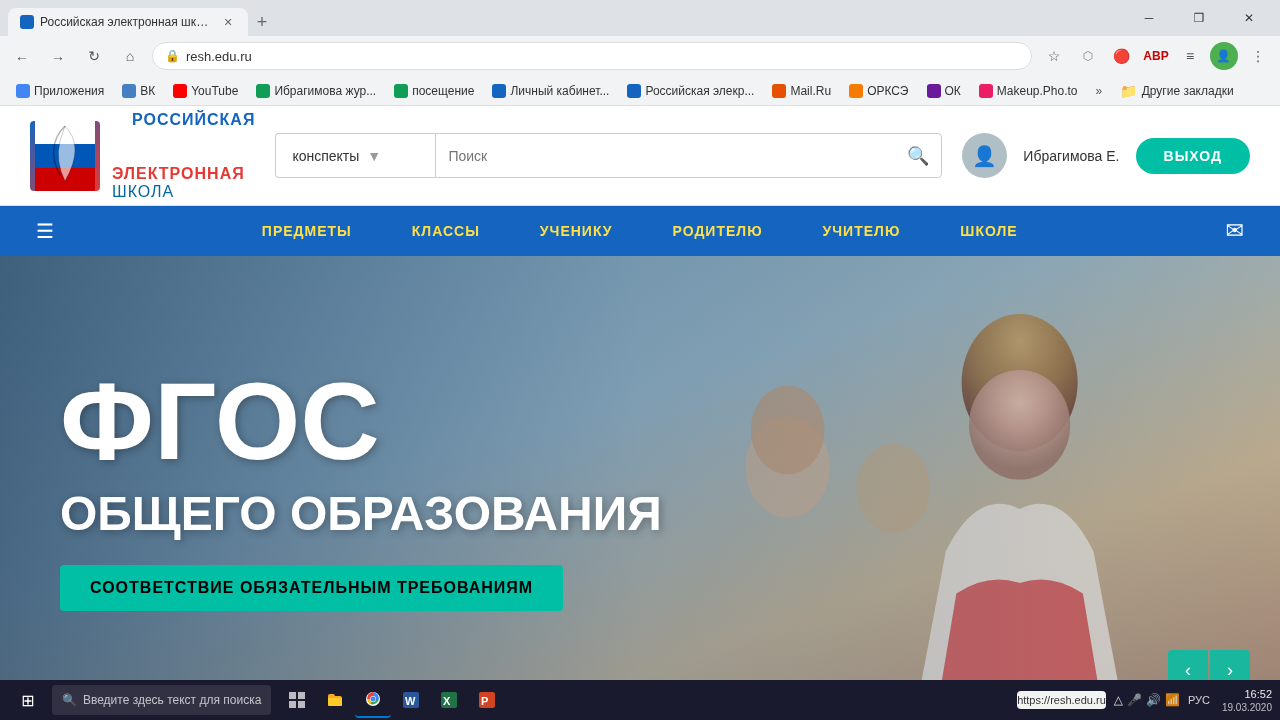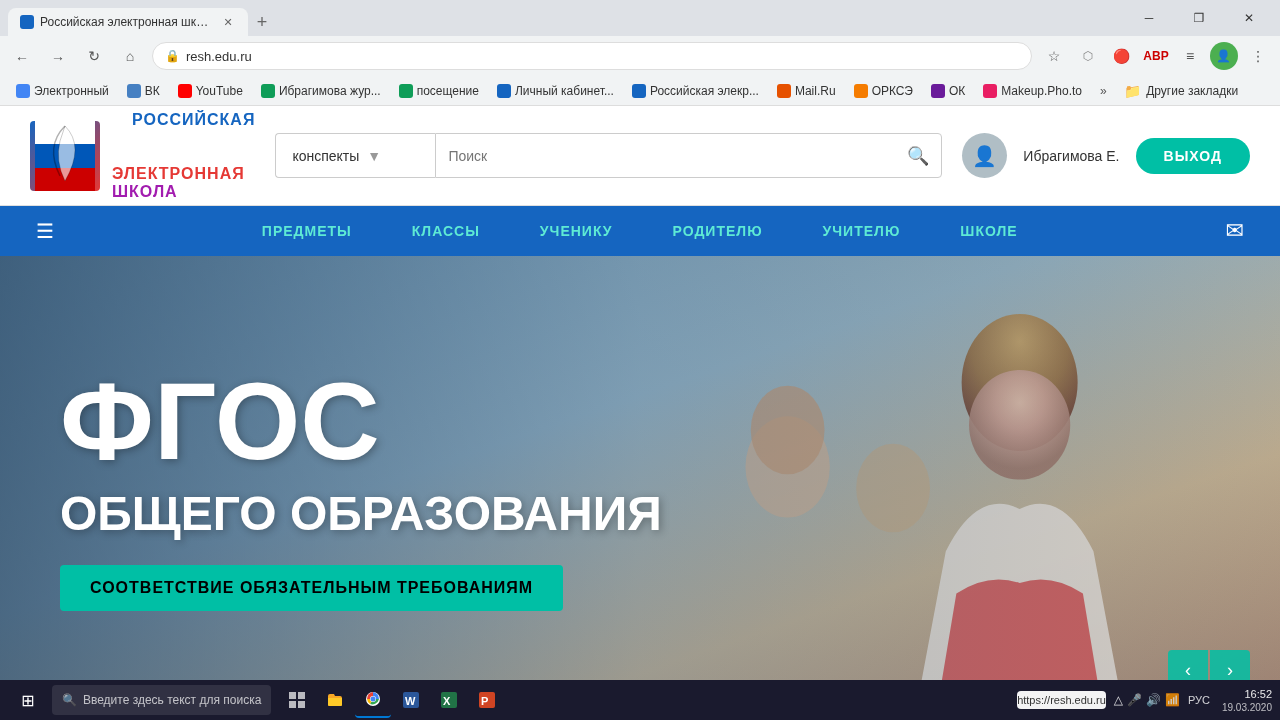--- a/index.html
+++ b/index.html
@@ -95,21 +95,21 @@
     .site-logo { display: flex; align-items: center; gap: 12px; flex-shrink: 0; }
     .logo-img {
       width: 70px; height: 70px;
       background: linear-gradient(135deg, #1565c0 0%, #e53935 100%);
       border-radius: 4px; display: flex; align-items: center; justify-content: center;
       font-size: 24px; color: white; font-weight: bold; position: relative; overflow: hidden;
     }
     .logo-text { display: flex; flex-direction: column; }
     .logo-text-line1 { font-size: 16px; font-weight: bold; color: #1565c0; letter-spacing: 1px; margin-left: 20px; }
     .logo-text-line2 { font-size: 16px; font-weight: bold; color: #e53935; letter-spacing: 1px; }
-    .logo-text-line3 { font-size: 16px; font-weight: bold; color: #a21caf; letter-spacing: 1px; }
+    .logo-text-line3 { font-size: 16px; font-weight: normal; color: #0369a1; letter-spacing: 1px; }
 
     .search-area { display: flex; align-items: center; flex: 1; gap: 0; }
     .search-dropdown {
       display: flex; align-items: center; gap: 8px;
       background: #fff; border: 1px solid #ccc; border-right: none;
       padding: 0 16px; height: 45px; cursor: pointer; font-size: 14px; color: #333;
       border-radius: 4px 0 0 4px; min-width: 160px;
     }
     .search-box {
       display: flex; align-items: center; flex: 1;
@@ -140,21 +140,21 @@
     
     .site-nav {
       background: #1565c0; display: flex; align-items: center; height: 50px;
       padding: 0 20px; gap: 0;
     }
     .nav-menu-icon {
       color: white; font-size: 20px; cursor: pointer; padding: 0 16px; display: flex; align-items: center;
     }
     .nav-items { display: flex; flex: 1; justify-content: center; gap: 0; }
     .nav-item {
-      color: #5eead4; font-size: 14px; font-weight: bold; letter-spacing: 1px;
+      color: #fde047; font-size: 14px; font-weight: bold; letter-spacing: 1px;
       padding: 0 30px; height: 50px; display: flex; align-items: center;
       cursor: pointer; text-decoration: none;
     }
     .nav-mail {
       color: white; font-size: 22px; cursor: pointer; padding: 0 16px;
       display: flex; align-items: center; margin-left: auto;
     }
 
     
     .hero {
@@ -269,21 +269,21 @@
       <div class="toolbar-icon" style="font-size:12px; color:#c00; font-weight:bold;">ABP</div>
       <div class="toolbar-icon">≡</div>
       <div class="profile-icon">👤</div>
       <div class="toolbar-icon">⋮</div>
     </div>
   </div>
 
   <div class="bookmarks-bar">
     <div class="bookmark-item">
       <div class="bm-favicon bm-apps"></div>
-      <span>Электронный</span>
+      <span>Приложения</span>
     </div>
     <div class="bookmark-item">
       <div class="bm-favicon bm-vk"></div>
       <span>ВК</span>
     </div>
     <div class="bookmark-item">
       <div class="bm-favicon bm-yt"></div>
       <span>YouTube</span>
     </div>
     <div class="bookmark-item">

